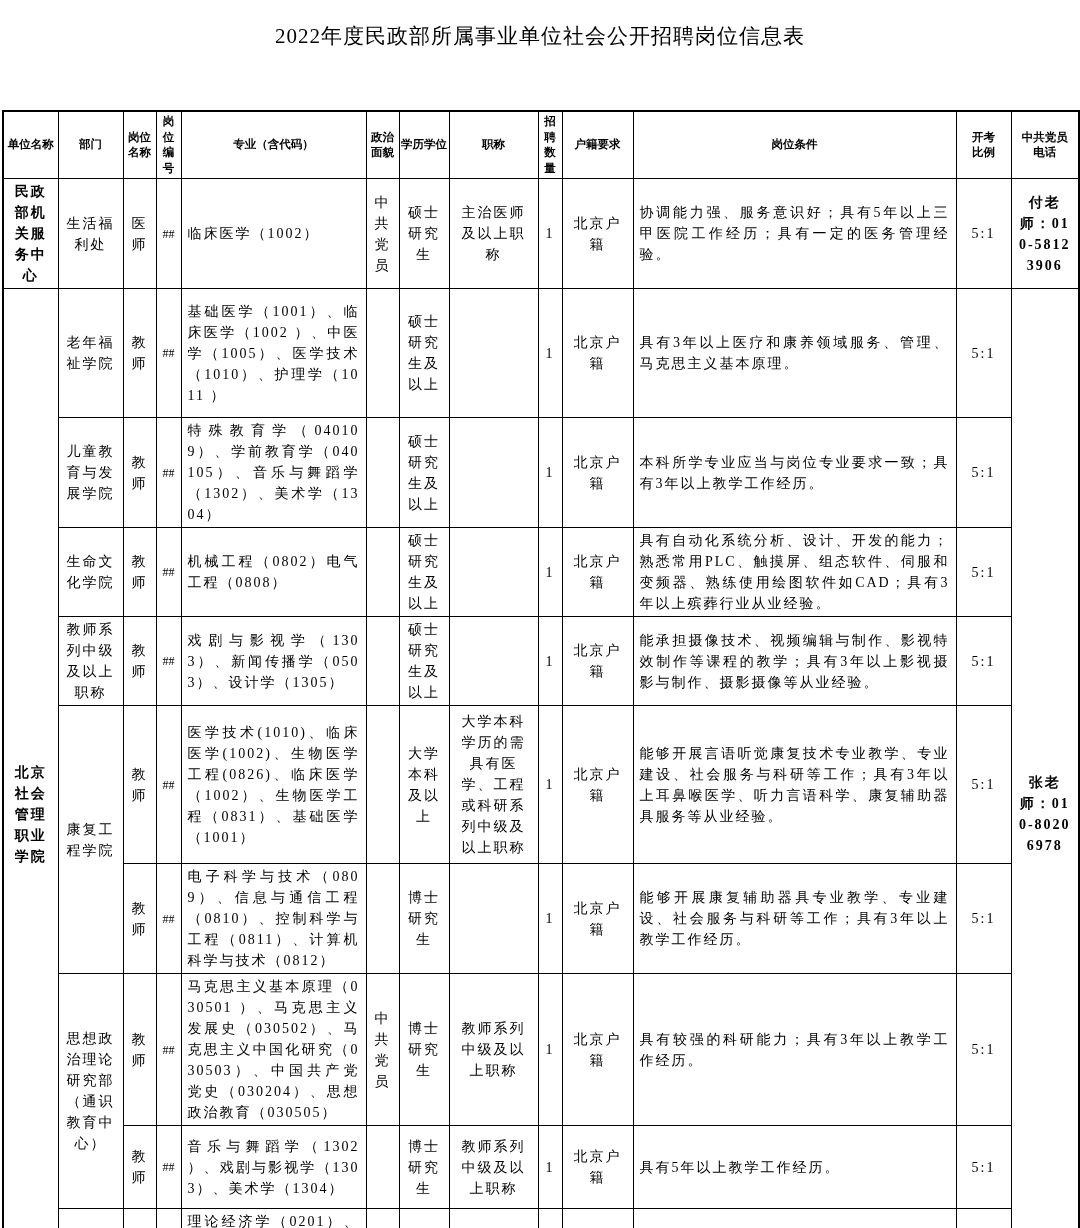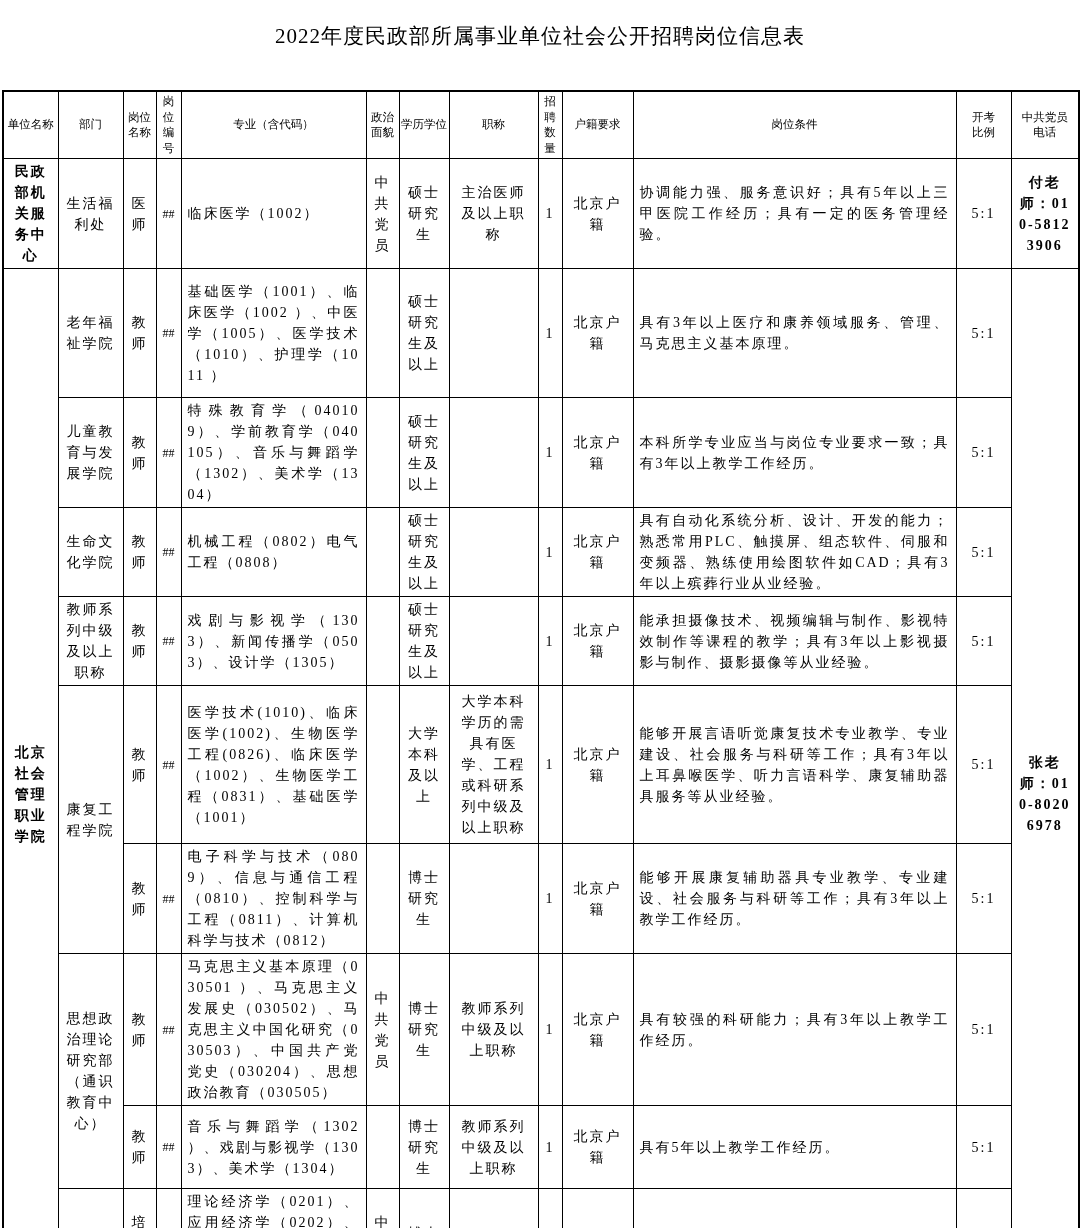--- a/index.html
+++ b/index.html
@@ -1,34 +1,34 @@
 <!DOCTYPE html>
 <html><head>
 <meta charset="utf-8">
 <style>
   html,body { margin:0; padding:0; background:#ffffff; }
   body { width:1080px; color:#000; font-family:"Liberation Serif","DejaVu Serif",serif; }
-  .title-wrap { padding-top:22px; padding-bottom:40px; text-align:center; }
+  .title-wrap { padding-top:22px; padding-bottom:60px; text-align:center; }
   .doc-title { font-size:21px; letter-spacing:1px; font-weight:500; }
   table.grid { border-collapse:collapse; table-layout:fixed; width:1076px; margin-left:2px; border:2px solid #000; }
   .grid th, .grid td {
     border:1px solid #000;
     vertical-align:middle;
     text-align:center;
     font-size:14px;
     letter-spacing:2px;
     line-height:1.5;
     padding:2px 4px;
     word-break:break-all;
     overflow:hidden;
   }
   .grid th {
     font-size:11.5px;
     letter-spacing:0;
-    font-weight:normal;
+    font-weight:bold;
     white-space:pre-line;
     line-height:1.35;
     padding:2px 1px;
   }
   td.left { text-align:justify; text-align-last:left; padding:2px 6px; }
   td.bold { font-weight:bold; }
   td.pad6 { padding:2px 6px; }
   td.pad7 { padding:2px 7px; }
   td.code { font-size:12px; letter-spacing:0; }
 </style>

